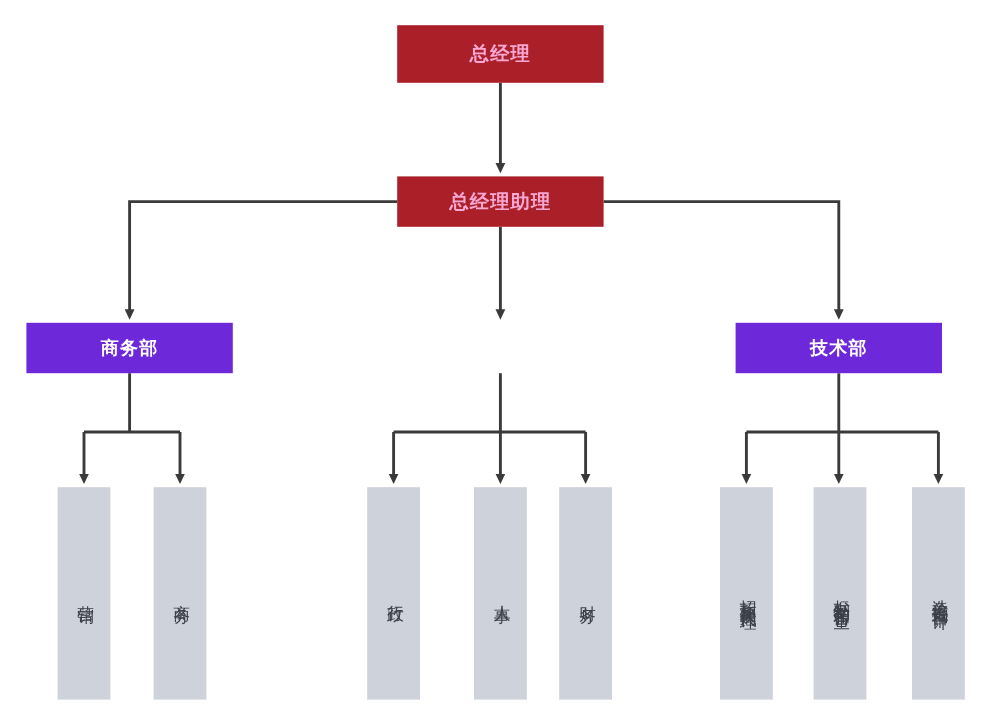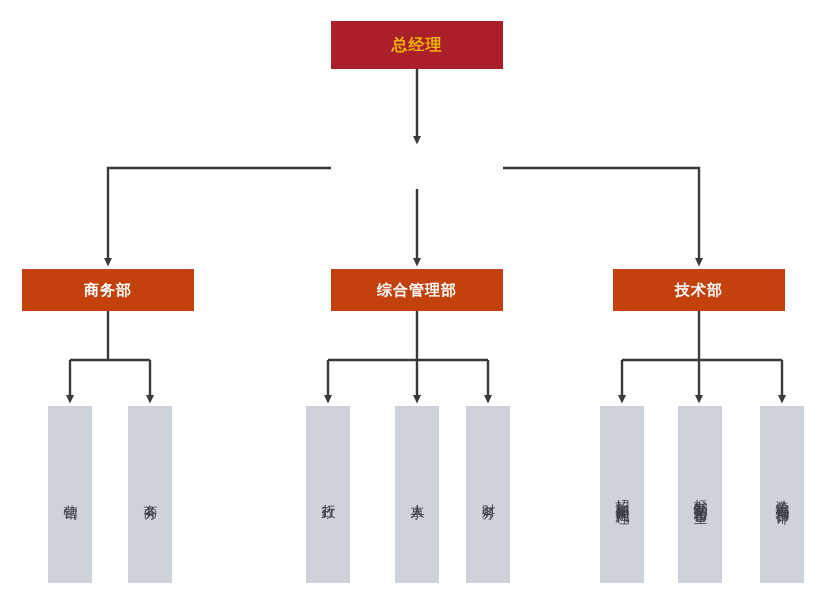--- a/index.html
+++ b/index.html
@@ -28,27 +28,27 @@
     position: absolute;
     box-sizing: border-box;
     display: flex;
     align-items: center;
     justify-content: center;
     text-align: center;
     z-index: 2;
   }
   .node-exec {
     background: #ab1f28;
-    color: #eab308;
+    color: #f9a8d4;
     font-size: 16px;
     font-weight: bold;
     letter-spacing: 1px;
   }
   .node-dept {
-    background: #c2410c;
+    background: #6d28d9;
     color: #ffffff;
     font-size: 15px;
     font-weight: bold;
     letter-spacing: 1px;
   }
   .node-unit {
     background: #ced2da;
     color: #3c4049;
     font-size: 14px;
     letter-spacing: 2px;
@@ -98,28 +98,28 @@
       <path d="M622,360 L622,399" marker-end="url(#arrowhead)"></path>
       <path d="M699,360 L699,399" marker-end="url(#arrowhead)"></path>
       <path d="M782,360 L782,399" marker-end="url(#arrowhead)"></path>
     </g>
   </svg>
 
   <div class="node node-exec" style="left:331px; top:21px; width:172px; height:48px;">
     <span>总经理</span>
   </div>
 
+  <div class="node node-exec" style="left:331px; top:147px; width:172px; height:42px;">
+    <span>总经理助理</span>
+  </div>
 
   <div class="node node-dept" style="left:22px; top:269px; width:172px; height:42px;">
     <span>商务部</span>
   </div>
 
-  <div class="node node-dept" style="left:331px; top:269px; width:172px; height:42px;">
-    <span>综合管理部</span>
-  </div>
 
   <div class="node node-dept" style="left:613px; top:269px; width:172px; height:42px;text-align:right;">
     <span>技术部</span>
   </div>
 
   <div class="node node-unit" style="left:48px; top:406px; width:44px; height:177px;">
     <span class="vtext">营销</span>
   </div>
 
   <div class="node node-unit" style="left:128px; top:406px; width:44px; height:177px;">

